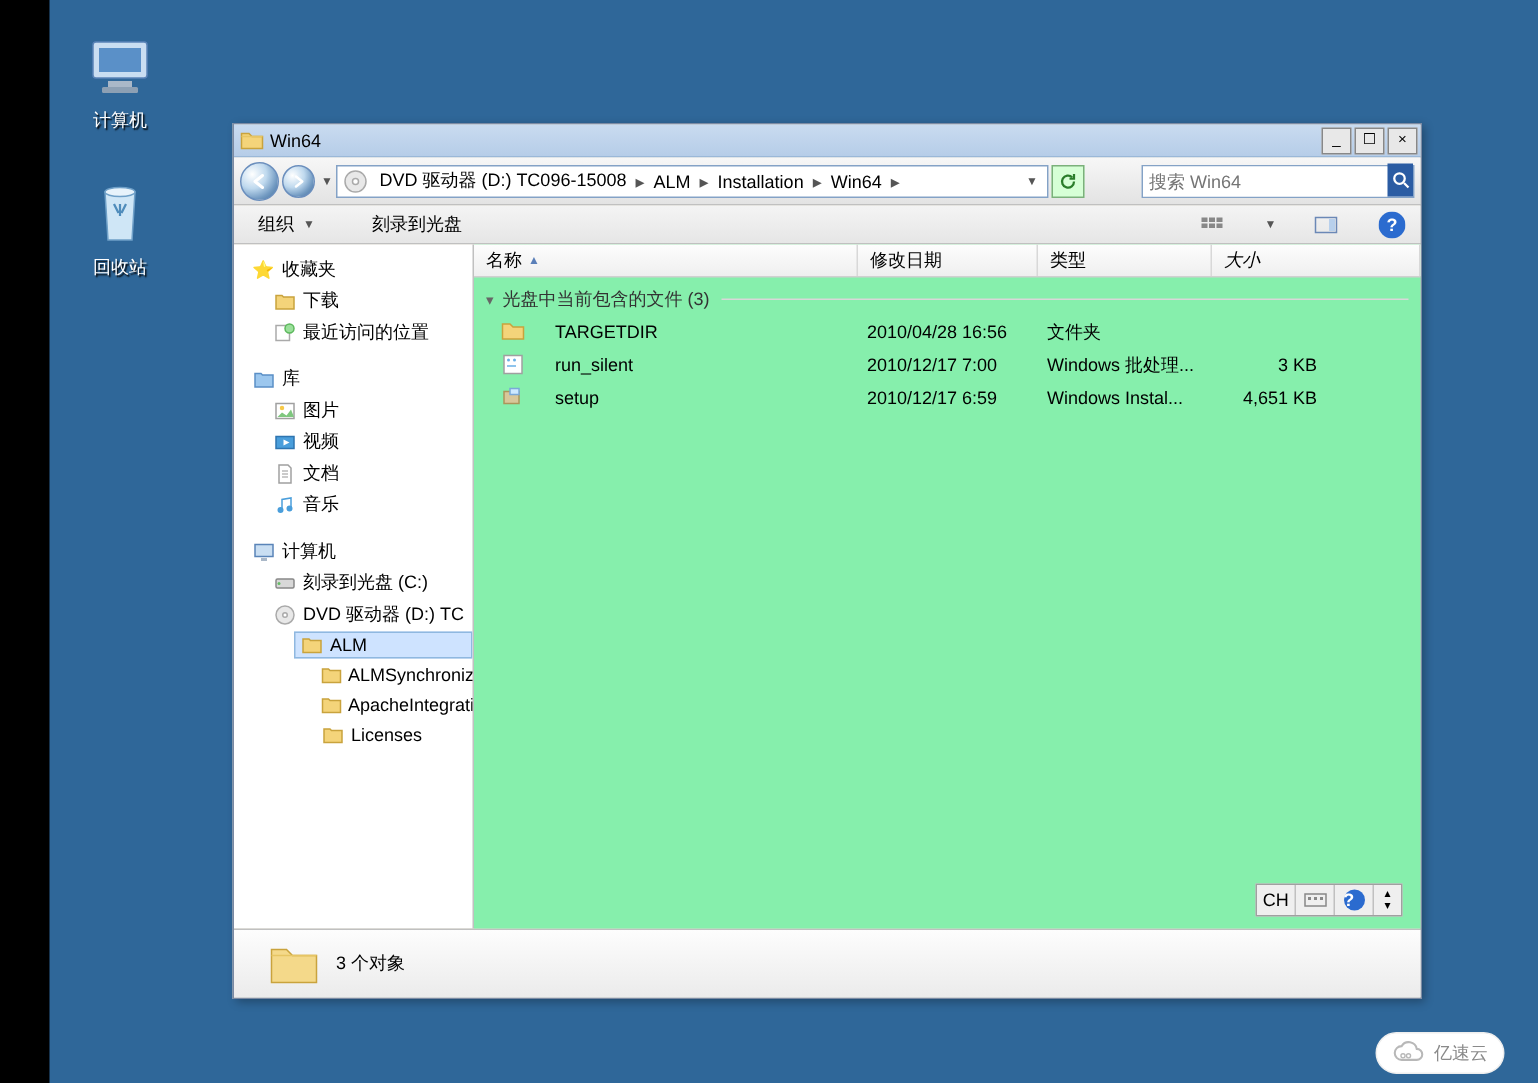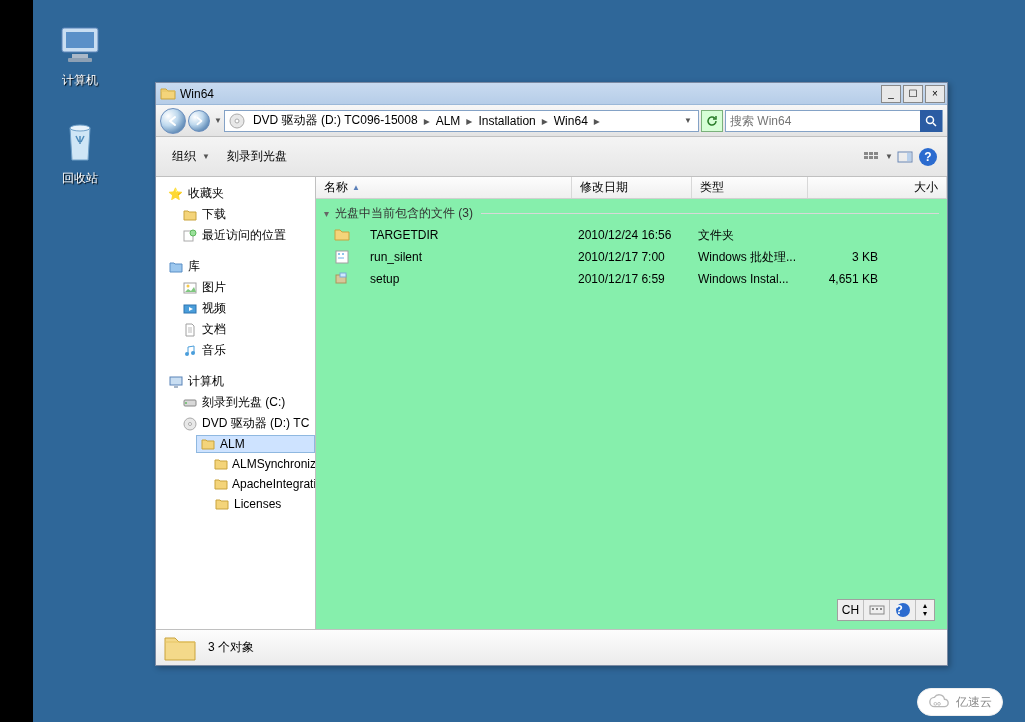--- a/index.html
+++ b/index.html
@@ -82,35 +82,35 @@
   display:flex; align-items:center; padding:0 4px;
 }
 .crumb { padding: 0 4px; white-space: nowrap; }
 .crumb-sep { color:#555; padding: 0 2px; }
 .addr-fldicon { width:16px; height:16px; margin-right:4px; }
 .refresh-btn {
   width:22px; height:22px; background:#d6ffd6; border:1px solid #7bb07b;
   display:flex; align-items:center; justify-content:center; color:#2a7d2a;
 }
 .searchbox {
-  width: 218px; height:22px; background:#fff; border:1px solid #84a2c6;
-  display:flex; align-items:center;
+  width: 182px; height:22px; background:#fff; border:1px solid #84a2c6;
+  display:flex; align-items:flex-end;margin-left:36px;
 }
 .searchbox input { flex:1; border:none; outline:none; height:20px; padding:0 4px; font-size:12px; color:#888; }
 .search-btn {
   width:22px; height:22px; background:#2b5ca3;
   display:flex; align-items:center; justify-content:center; color:#fff;
 }
 
 
 .toolbar {
-  height: 40px;
+  height: 26px;
   background: linear-gradient(#f4f4f4, #e6e6e6);
   border-bottom: 1px solid #c0c0c0;
-  display:flex; align-items:center; padding:0 8px; gap:1px;
+  display:flex; align-items:center; padding:0 8px; gap:22px;
 }
 .tbtn { padding: 2px 8px; display:flex; align-items:center; gap:4px; }
 .spacer { flex:1; }
 .tool-icon {
   width:22px; height:22px; display:flex; align-items:center; justify-content:center;
   border:1px solid transparent;
 }
 .tool-icon.help { background:#2b6bcf; border-radius:50%; color:#fff; width:18px;height:18px; font-weight:bold;}
 .dd-arr { font-size:8px; color:#555; margin-left:2px; }
 
@@ -140,21 +140,21 @@
 .col-headers {
   height:22px; display:flex; align-items:center;
   background:linear-gradient(#fdfdfd,#efefef);
   border-bottom:1px solid #d0d0d0;
 }
 .ch { padding:0 8px; border-right:1px solid #d8d8d8; height:100%; display:flex; align-items:center; gap:4px;}
 .ch .sort { font-size:8px; color:#5a7fb8;}
 .c-name { width:256px; }
 .c-date { width:120px; }
 .c-type { width:116px; }
-.c-size { flex:1; justify-content: flex-end; }
+.c-size { flex:1; justify-content: flex-start; font-style: italic; }
 
 .filelist { flex:1; padding: 4px 0; position:relative;}
 .group-row { display:flex; align-items:center; padding:2px 8px; color:#333;}
 .group-row .tri { color:#666; margin-right:6px; font-size:10px;}
 .group-row .line { flex:1; margin-left:8px; border-top:1px solid #d8d8d8;}
 .file-row { display:flex; align-items:center; height:22px; padding-left: 18px;}
 .file-row .fi-name { width:244px; display:flex; align-items:center; gap:20px;}
 .file-row .fi-date { width:120px; }
 .file-row .fi-type { width:116px; }
 .file-row .fi-size { width:80px; text-align:right; padding-right: 16px;}
@@ -166,24 +166,24 @@
 }
 .ime-bar > div {
   width:26px; height:20px; display:flex; align-items:center; justify-content:center;
   border-right:1px solid #c0c0c0; font-size:11px;
 }
 .ime-bar > div:last-child { border-right:none; width:18px; }
 .ime-bar .help { background:#2b6bcf; border-radius:50%; color:#fff; width:14px; height:14px; font-weight:bold;}
 
 
 .statusbar {
-  height:36px;
+  height:46px;
   border-top:1px solid #c0c0c0;
   background:linear-gradient(#fdfdfd,#ebebeb);
-  display:flex; align-items:center; padding:0 6px; gap:10px;
+  display:flex; align-items:center; padding:0 22px; gap:10px;
 }
 .status-icon { width:36px; height:36px; }
 
 
 .watermark {
   position:absolute; right:22px; bottom:6px;
   display:flex; align-items:center; gap:6px;
   background:#fff; border:1px solid #eee; border-radius:16px;
   padding:2px 10px; color:#8a8a8a; font-size:14px;
 }
@@ -511,21 +511,21 @@
 
           <div class="file-row">
             <div class="fi-name">
                 <span>
                   <svg width="16" height="16" viewBox="0 0 16 16">
                     <path d="M1 3h5l2 2h7v8H1z" fill="#f4d47a" stroke="#c9a33d"></path>
                   </svg>
                 </span>
                 <span>TARGETDIR</span>
               </div>
-            <div class="fi-date">2010/12/24 16:56</div>
+            <div class="fi-date">2010/04/28 16:56</div>
             <div class="fi-type">文件夹</div>
             <div class="fi-size"></div>
           </div>
 
           <div class="file-row">
             <div class="fi-name">
                 <span>
                   <svg width="16" height="16" viewBox="0 0 16 16">
                     <rect x="2" y="2" width="12" height="12" fill="#fff" stroke="#a0a0a0"></rect>
                     <circle cx="5" cy="5" r="1" fill="#6ab0e6"></circle>

